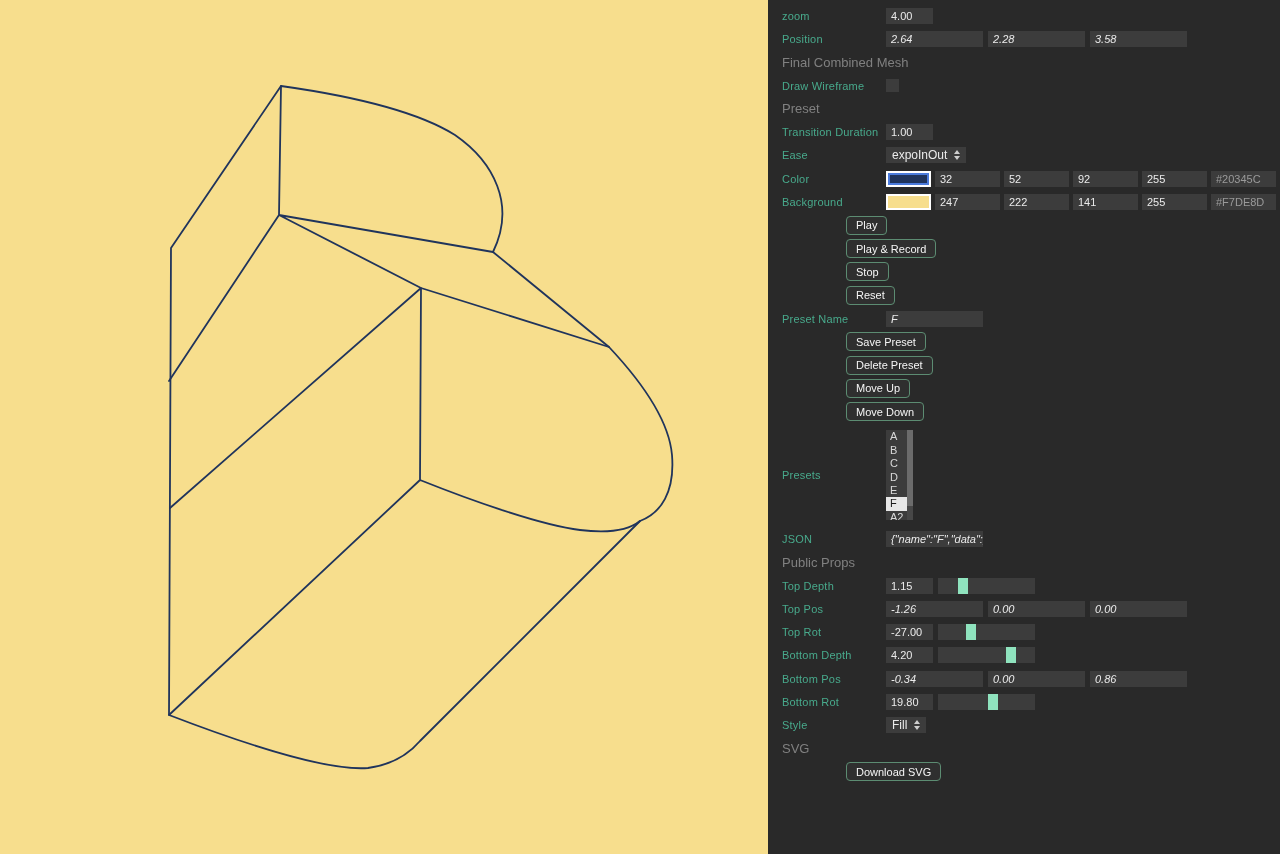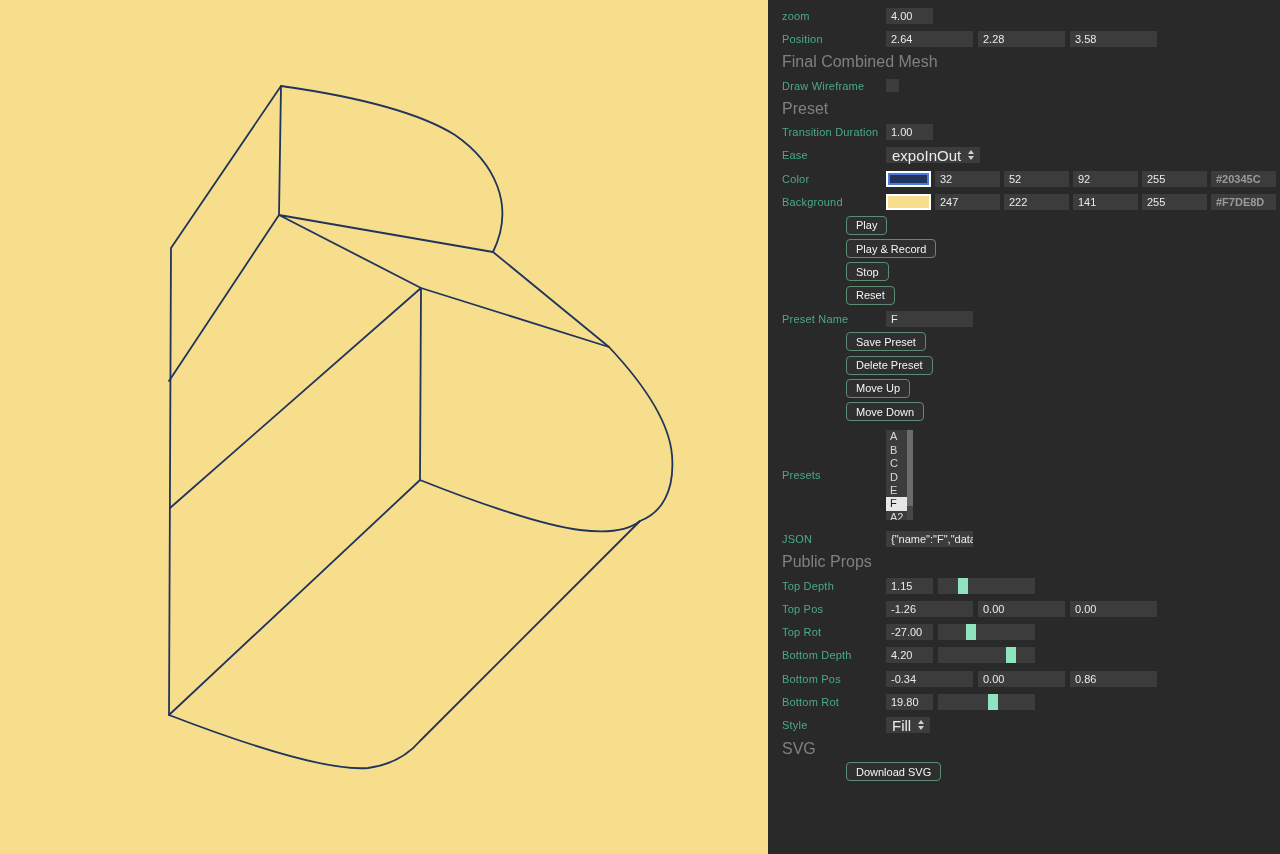--- a/index.html
+++ b/index.html
@@ -11,38 +11,38 @@
   .viewport { width:768px; height:854px; flex:none; position:relative; }
   .viewport svg { display:block; }
 
   
   .panel {
     width:512px; height:854px; flex:none; background:#292929;
     padding-top:4px; box-sizing:border-box; overflow:hidden;
   }
   .row { display:flex; align-items:center; height:23.3px; padding-left:14px; box-sizing:border-box; }
   .label { width:104px; flex:none; font-size:11px; color:#48AA8C; letter-spacing:.2px; }
-  .header-row .label-header { font-size:16px; color:#808080; }
+  .header-row .label-header { font-size:13px; color:#808080; }
   .num, .text-input {
     background:#3c3c3c; border:0; outline:0; color:#ebebeb; font-size:11px;
     height:16px; padding:0 0 0 5px; box-sizing:border-box; font-family:"Liberation Sans", sans-serif;
   }
-  .hex { color:#9a9a9a;font-weight:bold; }
-  .w47 { width:47px; } .w65 { width:65px; margin-right:4px; } .w97 { width:87px; }
+  .hex { color:#9a9a9a; }
+  .w47 { width:47px; } .w65 { width:65px; margin-right:4px; } .w97 { width:97px;font-style:italic; }
   .gap5 { margin-right:5px; }
   .btn {
     background:#2f2f2f; border:1px solid #5C8C72; border-radius:4px; color:#f5f5f5;
     font-size:11px; height:19px; padding:0 9px; font-family:"Liberation Sans", sans-serif;
     display:inline-flex; align-items:center; cursor:pointer;
   }
   .btn-row { padding-left:78px; }
   .checkbox { width:13px; height:13px; background:#3c3c3c; }
   .select {
     display:inline-flex; align-items:center; gap:7px; background:#3c3c3c; height:16px;
-    padding:0 6px; color:#ebebeb; font-size:15px; cursor:pointer;
+    padding:0 6px; color:#ebebeb; font-size:12px; cursor:pointer;
   }
   .arrows { display:flex; flex-direction:column; gap:2px; }
   .tri-up { width:0; height:0; border-left:3px solid transparent; border-right:3px solid transparent; border-bottom:4px solid #cfcfcf; }
   .tri-down { width:0; height:0; border-left:3px solid transparent; border-right:3px solid transparent; border-top:4px solid #cfcfcf; }
   .swatch { width:47px; height:16px; box-sizing:border-box; border:2px solid #ffffff; margin-right:4px; }
   .swatch.focused { box-shadow: inset 0 0 0 2px #4B7BDC; }
   .slider { position:relative; width:97px; height:16px; background:#3c3c3c; margin-left:5px; }
   .slider .handle { position:absolute; top:0; width:10px; height:16px; background:#8FE3BE; }
   .presets-row { height:98px; align-items:center; padding-top:6px; }
   .listbox {

